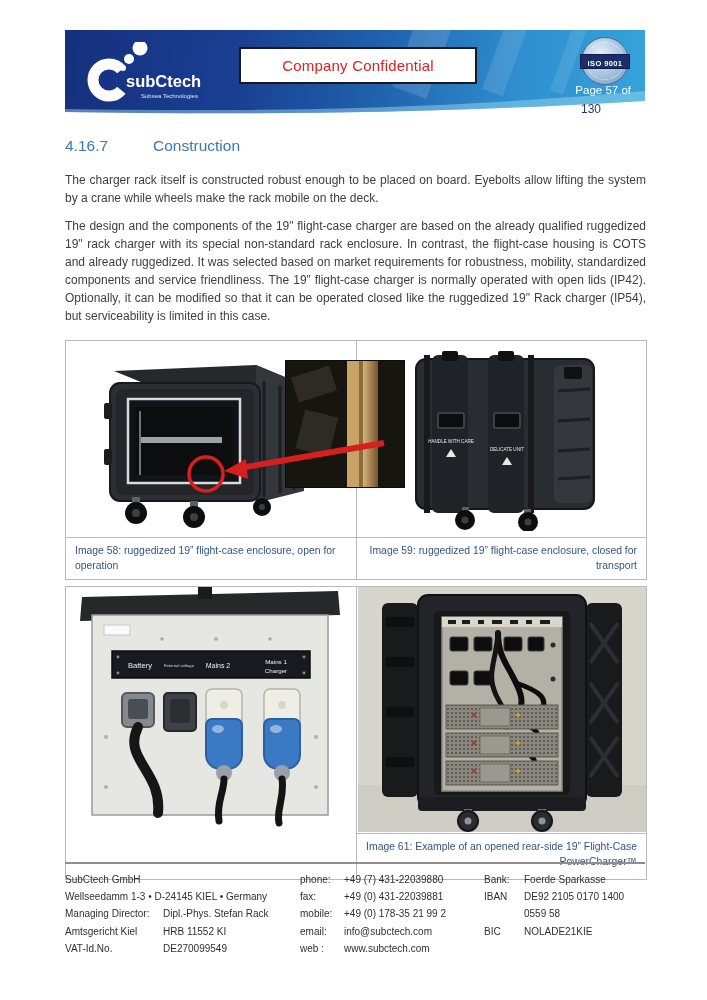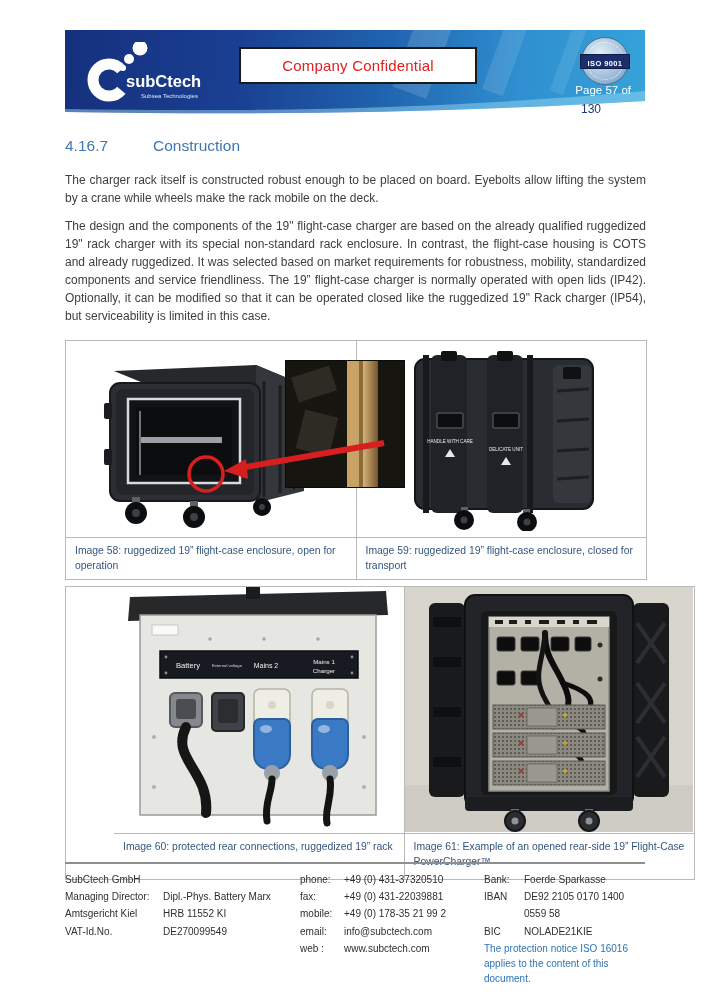--- a/index.html
+++ b/index.html
@@ -30,23 +30,23 @@
   
   .heading{left:65px;top:137px;width:580px;display:flex;color:#3c77b3;font-size:15.5px;}
   .heading .num{width:88px;}
   .para{left:65px;width:581px;font-size:12px;line-height:18px;text-align:justify;color:#3e3e3e;}
   .p1{top:171px;}
   .p2{top:217px;}
 
   
   .figrow{left:65px;width:580px;display:flex;border:1px solid #b9b9b9;background:#fff;}
   .row1{top:340px;height:238px;}
-  .row2{top:586px;height:292px;padding-left:48px;}
+  .row2{top:586px;height:292px;}
   .figcell{flex:1 1 50%;display:flex;flex-direction:column;min-width:0;}
-  .figcell + .figcell{border-left:1px solid #b9b9b9;}
+  .figcell + .figcell{border-left:1px solid #b9b9b9;text-align:right;}
   .photo{flex:1 1 auto;position:relative;overflow:hidden;background:#fff;}
   .caption{border-top:1px solid #b9b9b9;padding:5px 9px 6px 9px;font-size:10.4px;line-height:1.45;
     color:#33557e;background:#fff;}
   .row2 .caption{min-height:34px;}
   .inset{position:absolute;left:220px;top:20px;width:118px;height:126px;z-index:5;
     background:linear-gradient(90deg,#17150f 0%,#17150f 52%,#c9a266 52%,#c9a266 62%,
       #8a6b3c 62%,#8a6b3c 65%,#d7b579 65%,#76542e 78%,#17150f 78%);
     box-shadow:0 0 0 1px #0d0c09;}
   .inset .blob{position:absolute;background:#2e2b24;}
   .annot{position:absolute;left:0;top:0;width:580px;height:238px;z-index:6;pointer-events:none;}
@@ -240,21 +240,20 @@
           <path d="M204,132 h24 a6,6 0 0 1 6,6 v30 a14,14 0 0 1 -14,14 h-8 a14,14 0 0 1 -14,-14 v-30 a6,6 0 0 1 6,-6 Z" fill="#3a79c4" stroke="#2c5f9e" stroke-width="2"></path>
           <ellipse cx="210" cy="142" rx="6" ry="4" fill="rgba(255,255,255,.45)"></ellipse>
           <circle cx="216" cy="186" r="8" fill="#9aa0a8"></circle>
           <path d="M216,192 C219,210 210,222 213,236" fill="none" stroke="#141414" stroke-width="7" stroke-linecap="round"></path>
           <circle cx="40" cy="150" r="2" fill="#b0b0ac"></circle>
             <circle cx="250" cy="150" r="2" fill="#b0b0ac"></circle>
           <circle cx="40" cy="200" r="2" fill="#b0b0ac"></circle>
             <circle cx="250" cy="200" r="2" fill="#b0b0ac"></circle>
         </svg>
       </div>
-      <div class="caption">Image 60: protected rear connections, ruggedized 19” rack</div>
     </div>
     <div class="figcell">
       <div class="photo">
         <svg viewBox="0 0 288 245" width="288" height="245">
           <defs>
             <pattern id="perf" width="4" height="4" patternUnits="userSpaceOnUse">
               <rect width="4" height="4" fill="#8a887f"></rect>
               <circle cx="2" cy="2" r="1" fill="#4f4d46"></circle>
             </pattern>
           </defs>
@@ -317,37 +316,38 @@
             <circle cx="184" cy="234" r="3.5" fill="#8f949a"></circle>
         </svg>
       </div>
       <div class="caption">Image 61: Example of an opened rear-side 19” Flight-Case PowerCharger™</div>
     </div>
   </div>
 
   <div class="abs footer">
     <div class="fcol1">
       <div>SubCtech GmbH</div>
+      <div>Wellseedamm 1-3 • D-24145 KIEL • Germany</div>
       <div class="frow">
           <span class="fl1">Managing Director:</span>
-          <span>Dipl.-Phys. Battery Marx</span>
+          <span>Dipl.-Phys. Stefan Rack</span>
         </div>
       <div class="frow">
           <span class="fl1">Amtsgericht Kiel</span>
           <span>HRB 11552 KI</span>
         </div>
       <div class="frow">
           <span class="fl1">VAT-Id.No.</span>
           <span>DE270099549</span>
         </div>
     </div>
     <div class="fcol2">
       <div class="frow">
           <span class="fl2">phone:</span>
-          <span>+49 (0) 431-37320510</span>
+          <span>+49 (7) 431-22039880</span>
         </div>
       <div class="frow">
           <span class="fl2">fax:</span>
           <span>+49 (0) 431-22039881</span>
         </div>
       <div class="frow">
           <span class="fl2">mobile:</span>
           <span>+49 (0) 178-35 21 99 2</span>
         </div>
       <div class="frow">
@@ -365,17 +365,16 @@
           <span>Foerde Sparkasse</span>
         </div>
       <div class="frow">
           <span class="fl3">IBAN</span>
           <span>DE92 2105 0170 1400 0559 58</span>
         </div>
       <div class="frow">
           <span class="fl3">BIC</span>
           <span>NOLADE21KIE</span>
         </div>
-      <div class="notice">The protection notice ISO 16016 applies to the content of this document.</div>
     </div>
   </div>
 
 </div>
 
 </body></html>

